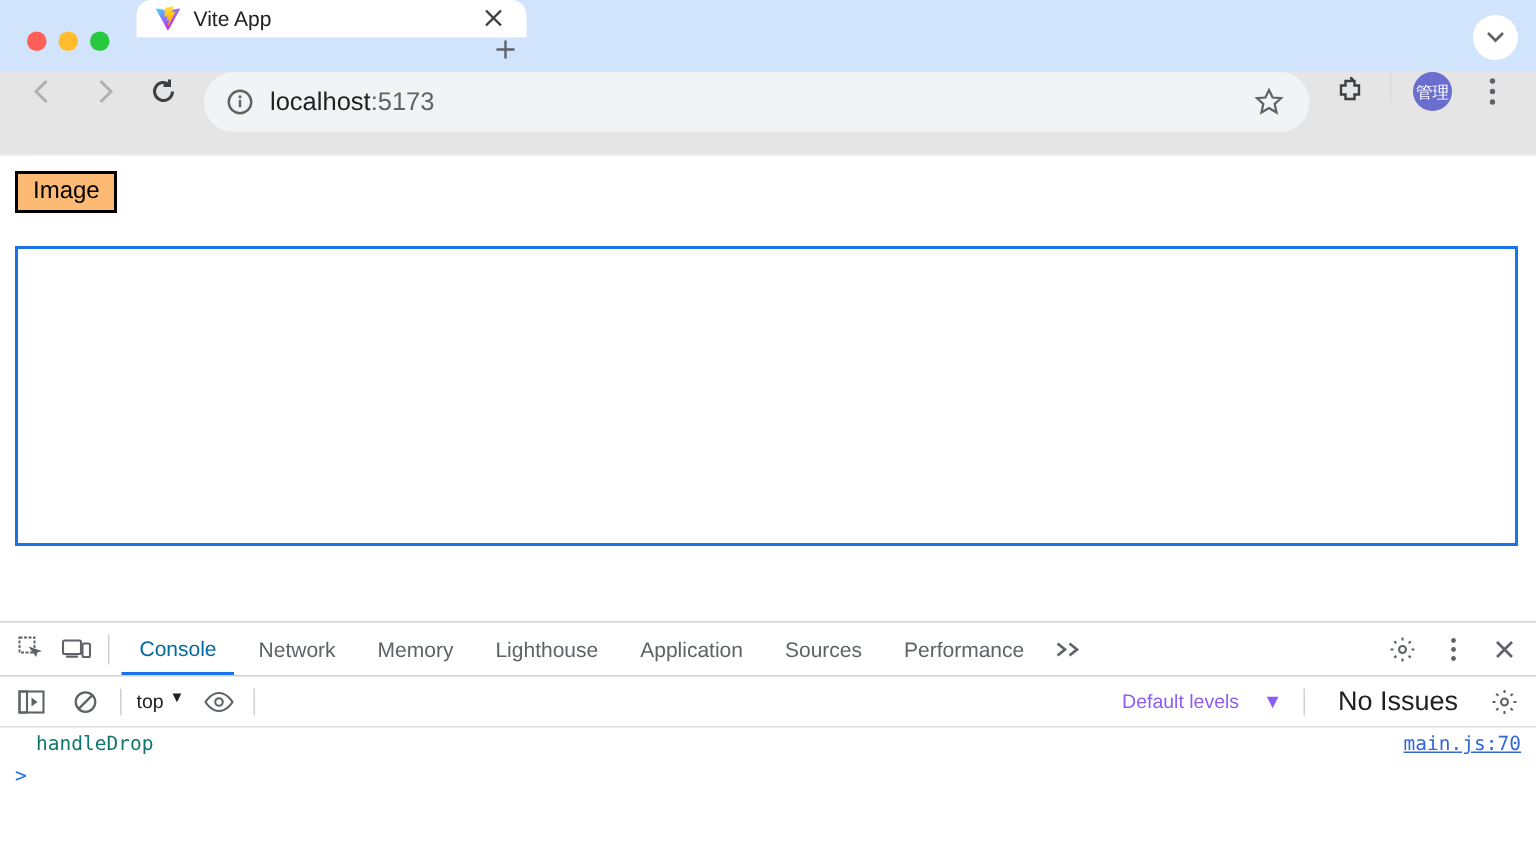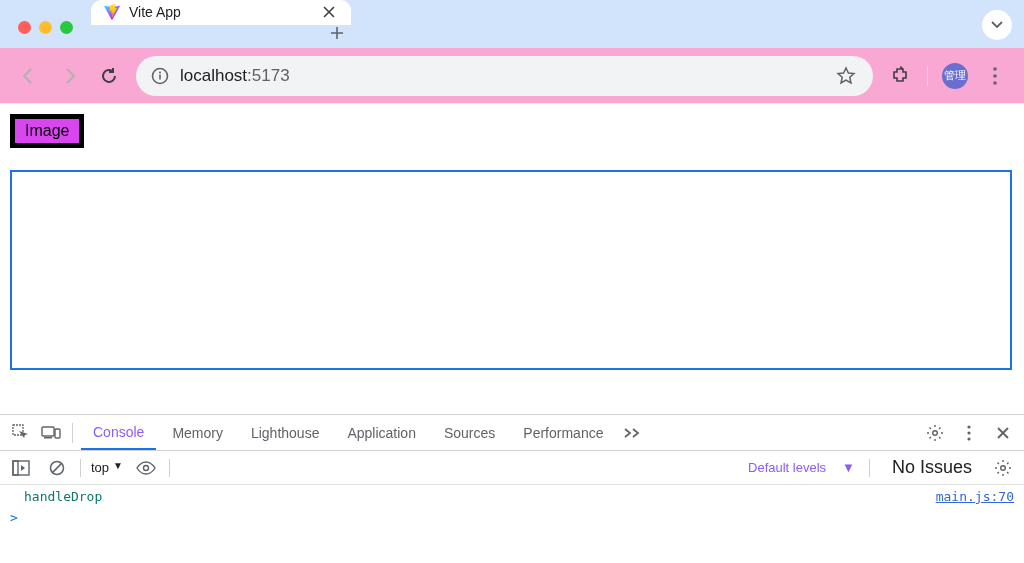--- a/index.html
+++ b/index.html
@@ -13,44 +13,44 @@
   .dot.yellow { background: #ffbd2e; }
   .dot.green { background: #27c93f; }
   .tabs { display: flex; align-items: flex-end; height: 100%; flex-direction: column; }
   .tab { display: flex; align-items: center; background: #fff; height: 40px; border-radius: 10px 10px 0 0; padding: 0 12px; gap: 8px; min-width: 260px; }
   .favicon { width: 18px; height: 18px; display: inline-flex; align-items: center; justify-content: center; }
   .tab-title { font-size: 14px; color: #202124; flex: 1; }
   .tab-close { font-size: 16px; color: #444; padding: 0 4px; cursor: pointer; }
   .new-tab { width: 28px; height: 28px; display: flex; align-items: center; justify-content: center; color: #444; font-size: 18px; margin-left: 8px; margin-bottom: 6px; cursor: pointer; }
   .collapse { margin-left: auto; margin-right: 12px; margin-bottom: 8px; width: 30px; height: 30px; background: #fff; border-radius: 50%; display: flex; align-items: center; justify-content: center; color:#444; font-size:14px; }
 
-  .toolbar { height: 56px; background: #f9a8d4; display: flex; align-items: center; padding: 0 16px; gap: 14px; border-bottom: 1px solid #f0f0f0; }
+  .toolbar { height: 56px; background: #e5e5e5; display: flex; align-items: flex-start; padding: 0 16px; gap: 14px; border-bottom: 1px solid #f0f0f0; }
   .nav-btn { width: 26px; height: 26px; display: flex; align-items: center; justify-content: center; color: #5f6368; cursor:pointer; }
   .nav-btn.disabled { color: #b0b0b0; }
   .omnibox { flex: 1; display: flex; align-items: center; background: #f1f3f4; border-radius: 22px; height: 40px; padding: 0 14px; gap: 10px; }
   .site-info { width: 20px; height: 20px; display:flex; align-items:center; justify-content:center; }
   .url { font-size: 17px; color: #202124; }
   .url .port { color: #5f6368; }
   .star { margin-left: auto; color:#5f6368; }
   .ext { color:#202124; }
   .sep { width:1px; height:20px; background:#dcdcdc; }
   .avatar { width: 26px; height: 26px; border-radius: 50%; background: #6a6fcf; color:#fff; font-size:11px; display:flex; align-items:center; justify-content:center; }
   .kebab { color:#5f6368; font-size:18px; }
 
   
   .page { padding: 10px; background:#fff; }
-  .image-btn { padding: 3px 10px; font-size:16px; background:#d946ef; border:5px solid #000000; cursor:pointer; font-family:inherit; }
+  .image-btn { padding: 3px 10px; font-size:16px; background:#fdba74; border:2px solid #000000; cursor:pointer; font-family:inherit; }
   .dropzone { margin-top: 22px; width: calc(100% - 2px); height: 200px; border: 2px solid #1a73e8; background:#fff; }
 
   
   .devtools { position:absolute; bottom:0; left:0; right:0; height:149px; background:#fff; border-top:1px solid #d0d0d0; font-size:13px; display:flex; flex-direction:column; }
   .dt-tabs { display:flex; align-items:center; height:36px; border-bottom:1px solid #d0d0d0; padding:0 8px; gap:4px; }
   .dt-icon { width:26px; height:26px; display:flex; align-items:center; justify-content:center; color:#5f6368; cursor:pointer; }
   .dt-tab { padding:0 12px; height:100%; display:flex; align-items:center; color:#5f6368; cursor:pointer; font-size:14px; }
-  .dt-tab.active { color:#8b5cf6; border-bottom:2px solid #1a73e8; }
+  .dt-tab.active { color:#0369a1; border-bottom:2px solid #1a73e8; }
   .dt-more { margin-left:4px; color:#5f6368; cursor:pointer; }
   .dt-right { margin-left:auto; display:flex; align-items:center; gap:8px; }
   .dt-filterbar { display:flex; align-items:center; height:34px; border-bottom:1px solid #e0e0e0; padding:0 8px; gap:10px; }
   .dt-ctx { display:flex; align-items:flex-start; gap:4px; font-size:13px; color:#202124; cursor:pointer; }
   .dt-ctx .caret { font-size:10px; }
   .dt-eye { color:#5f6368; }
   .dt-filter { flex:0 1 480px; display:flex; align-items:center; background:#f1f3f4; border-radius:14px; height:24px; padding:0 10px; gap:8px; color:#5f6368; }
   .dt-filter .placeholder { color:#888; font-size:13px; }
   .dt-levels { margin-left:auto; display:flex; align-items:center; gap:16px; font-size:13px; color:#8b5cf6; cursor:pointer; }
   .dt-issues { font-size:18px; color:#202124; padding:0 8px; }
@@ -176,20 +176,21 @@
     </div>
     <div class="dt-icon">
       <svg width="20" height="16" viewBox="0 0 20 16">
           <rect x="1" y="2" width="12" height="9" rx="1" fill="none" stroke="#5f6368" stroke-width="1.4"></rect>
           <rect x="3" y="12" width="8" height="1.5" fill="#5f6368"></rect>
           <rect x="14" y="4" width="5" height="9" rx="1" fill="none" stroke="#5f6368" stroke-width="1.4"></rect>
         </svg>
     </div>
     <div style="width:1px;height:20px;background:#d0d0d0;margin:0 4px"></div>
     <div class="dt-tab active">Console</div>
+    <div class="dt-tab">Network</div>
     <div class="dt-tab">Memory</div>
     <div class="dt-tab">Lighthouse</div>
     <div class="dt-tab">Application</div>
     <div class="dt-tab">Sources</div>
     <div class="dt-tab">Performance</div>
     <div class="dt-more">
       <svg width="18" height="12" viewBox="0 0 18 12">
           <path d="M2 2l5 4-5 4M10 2l5 4-5 4" fill="none" stroke="#5f6368" stroke-width="1.8"></path>
         </svg>
     </div>

